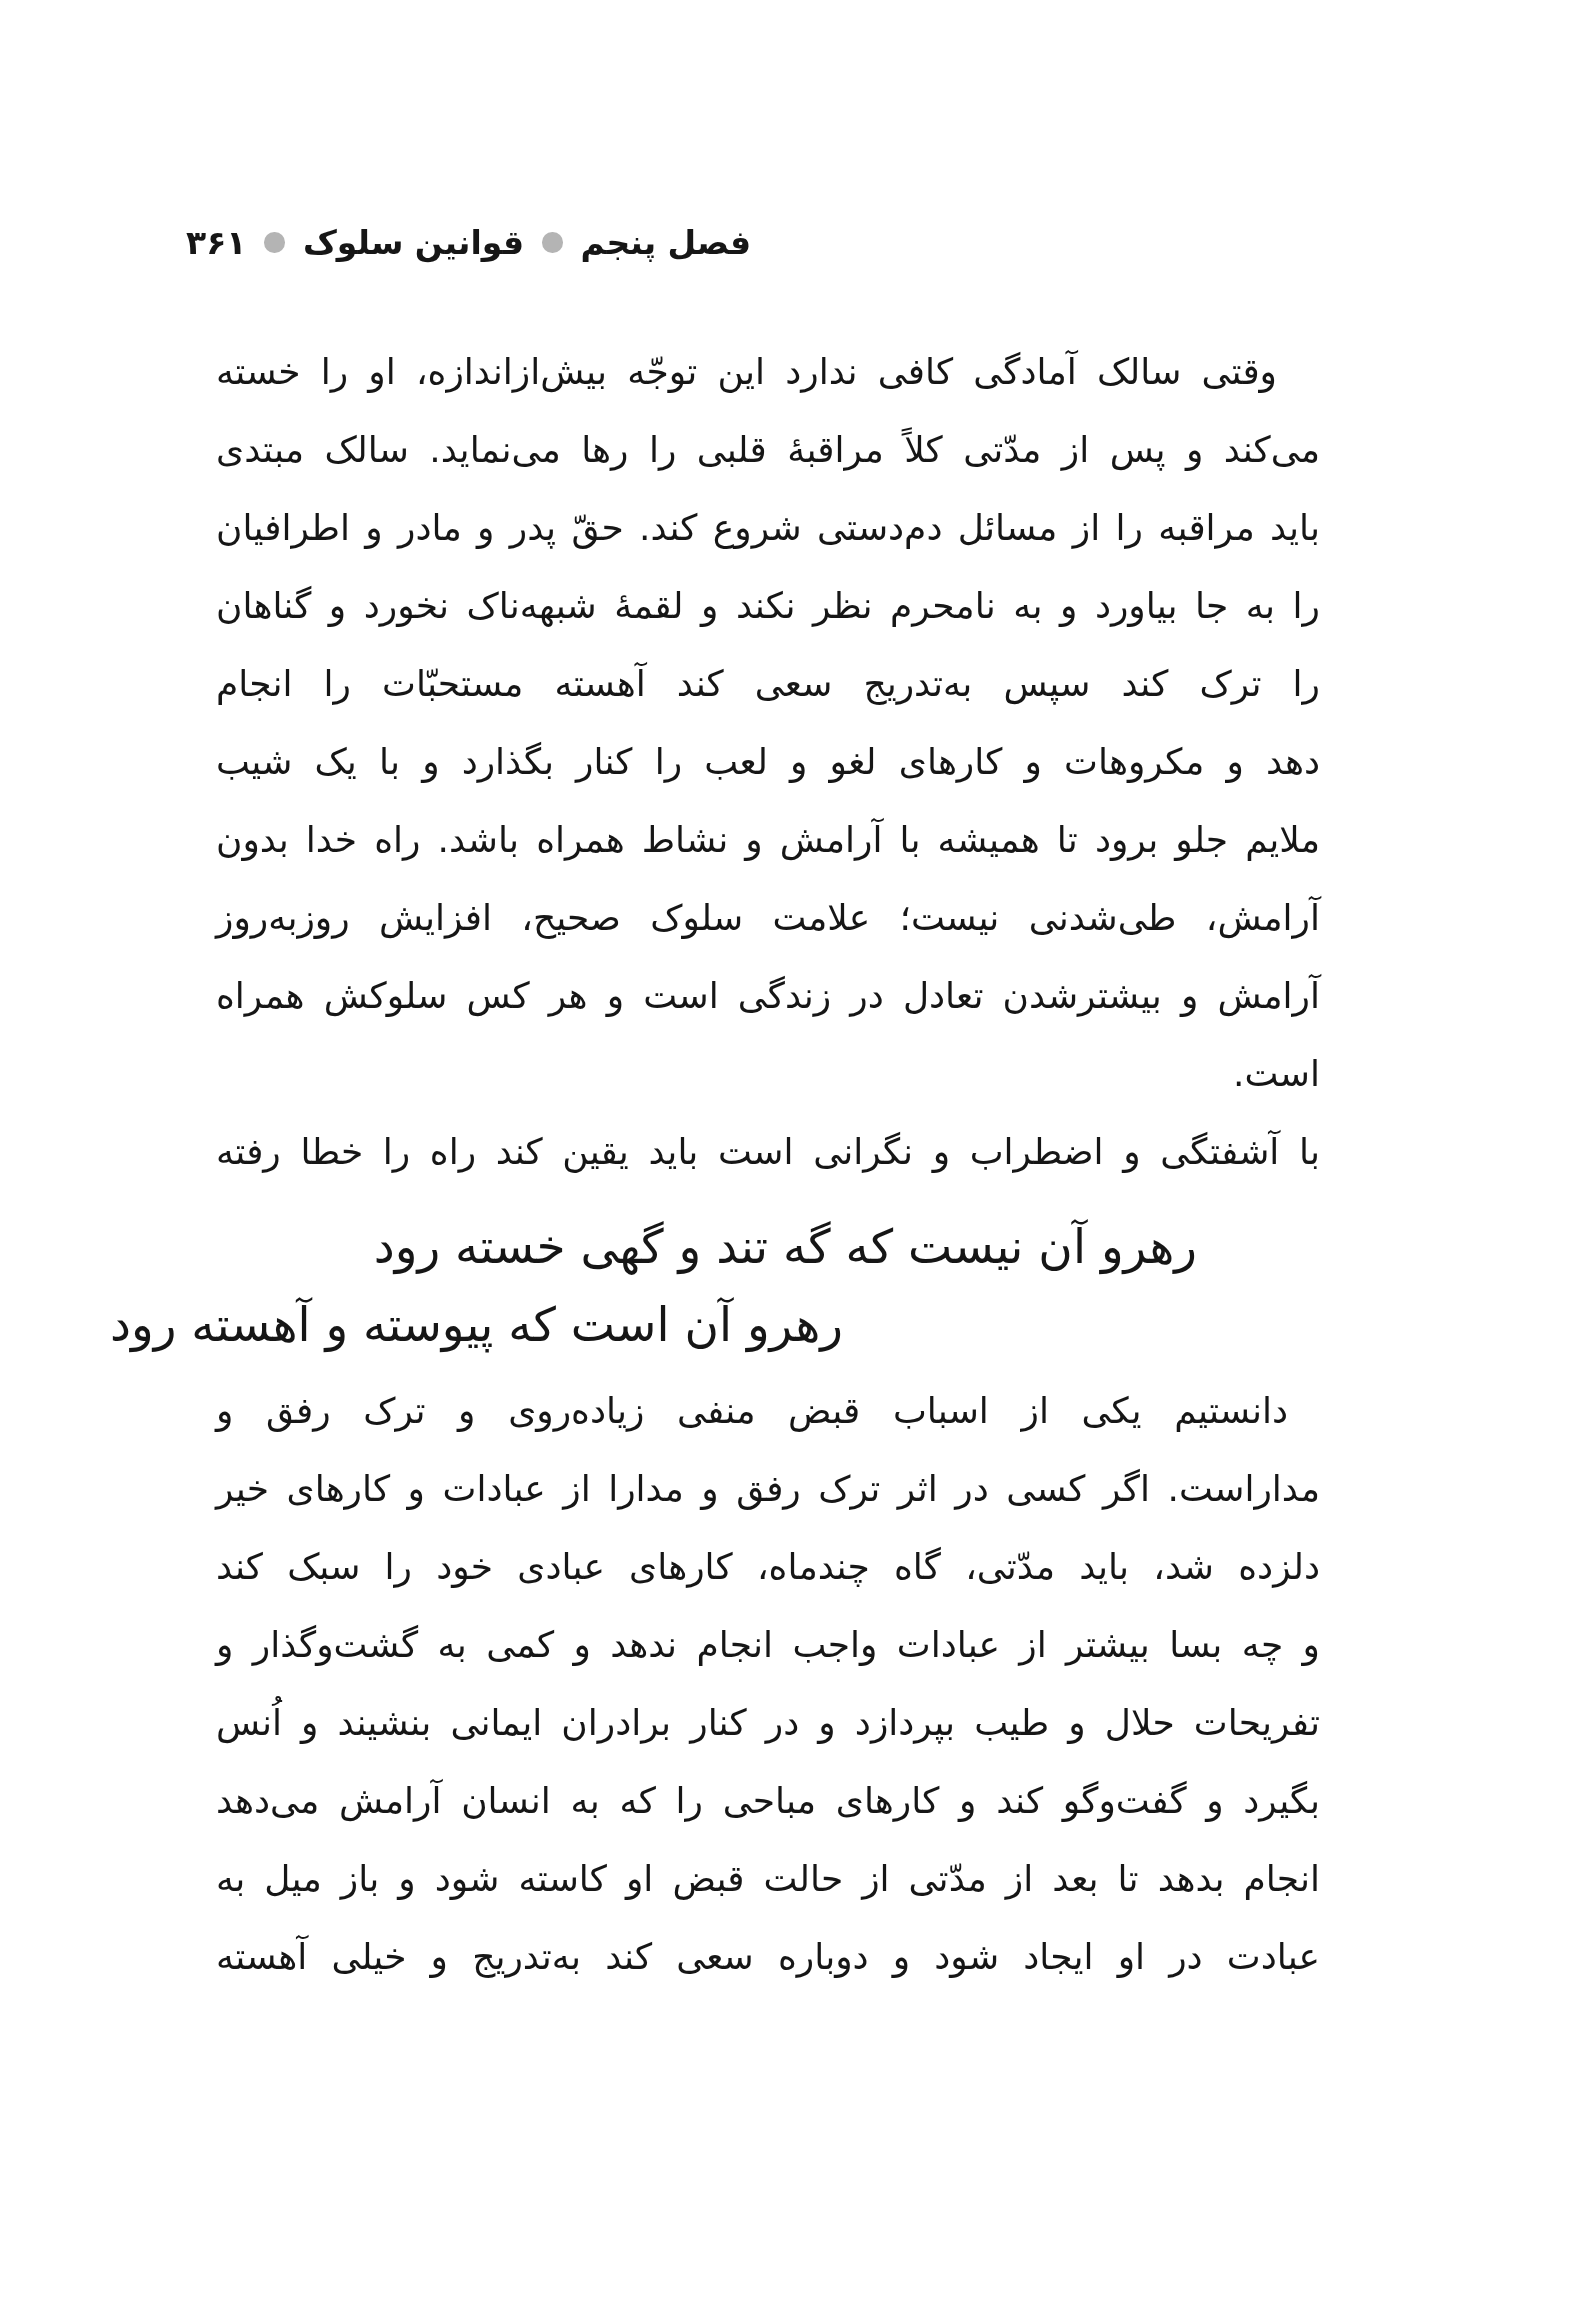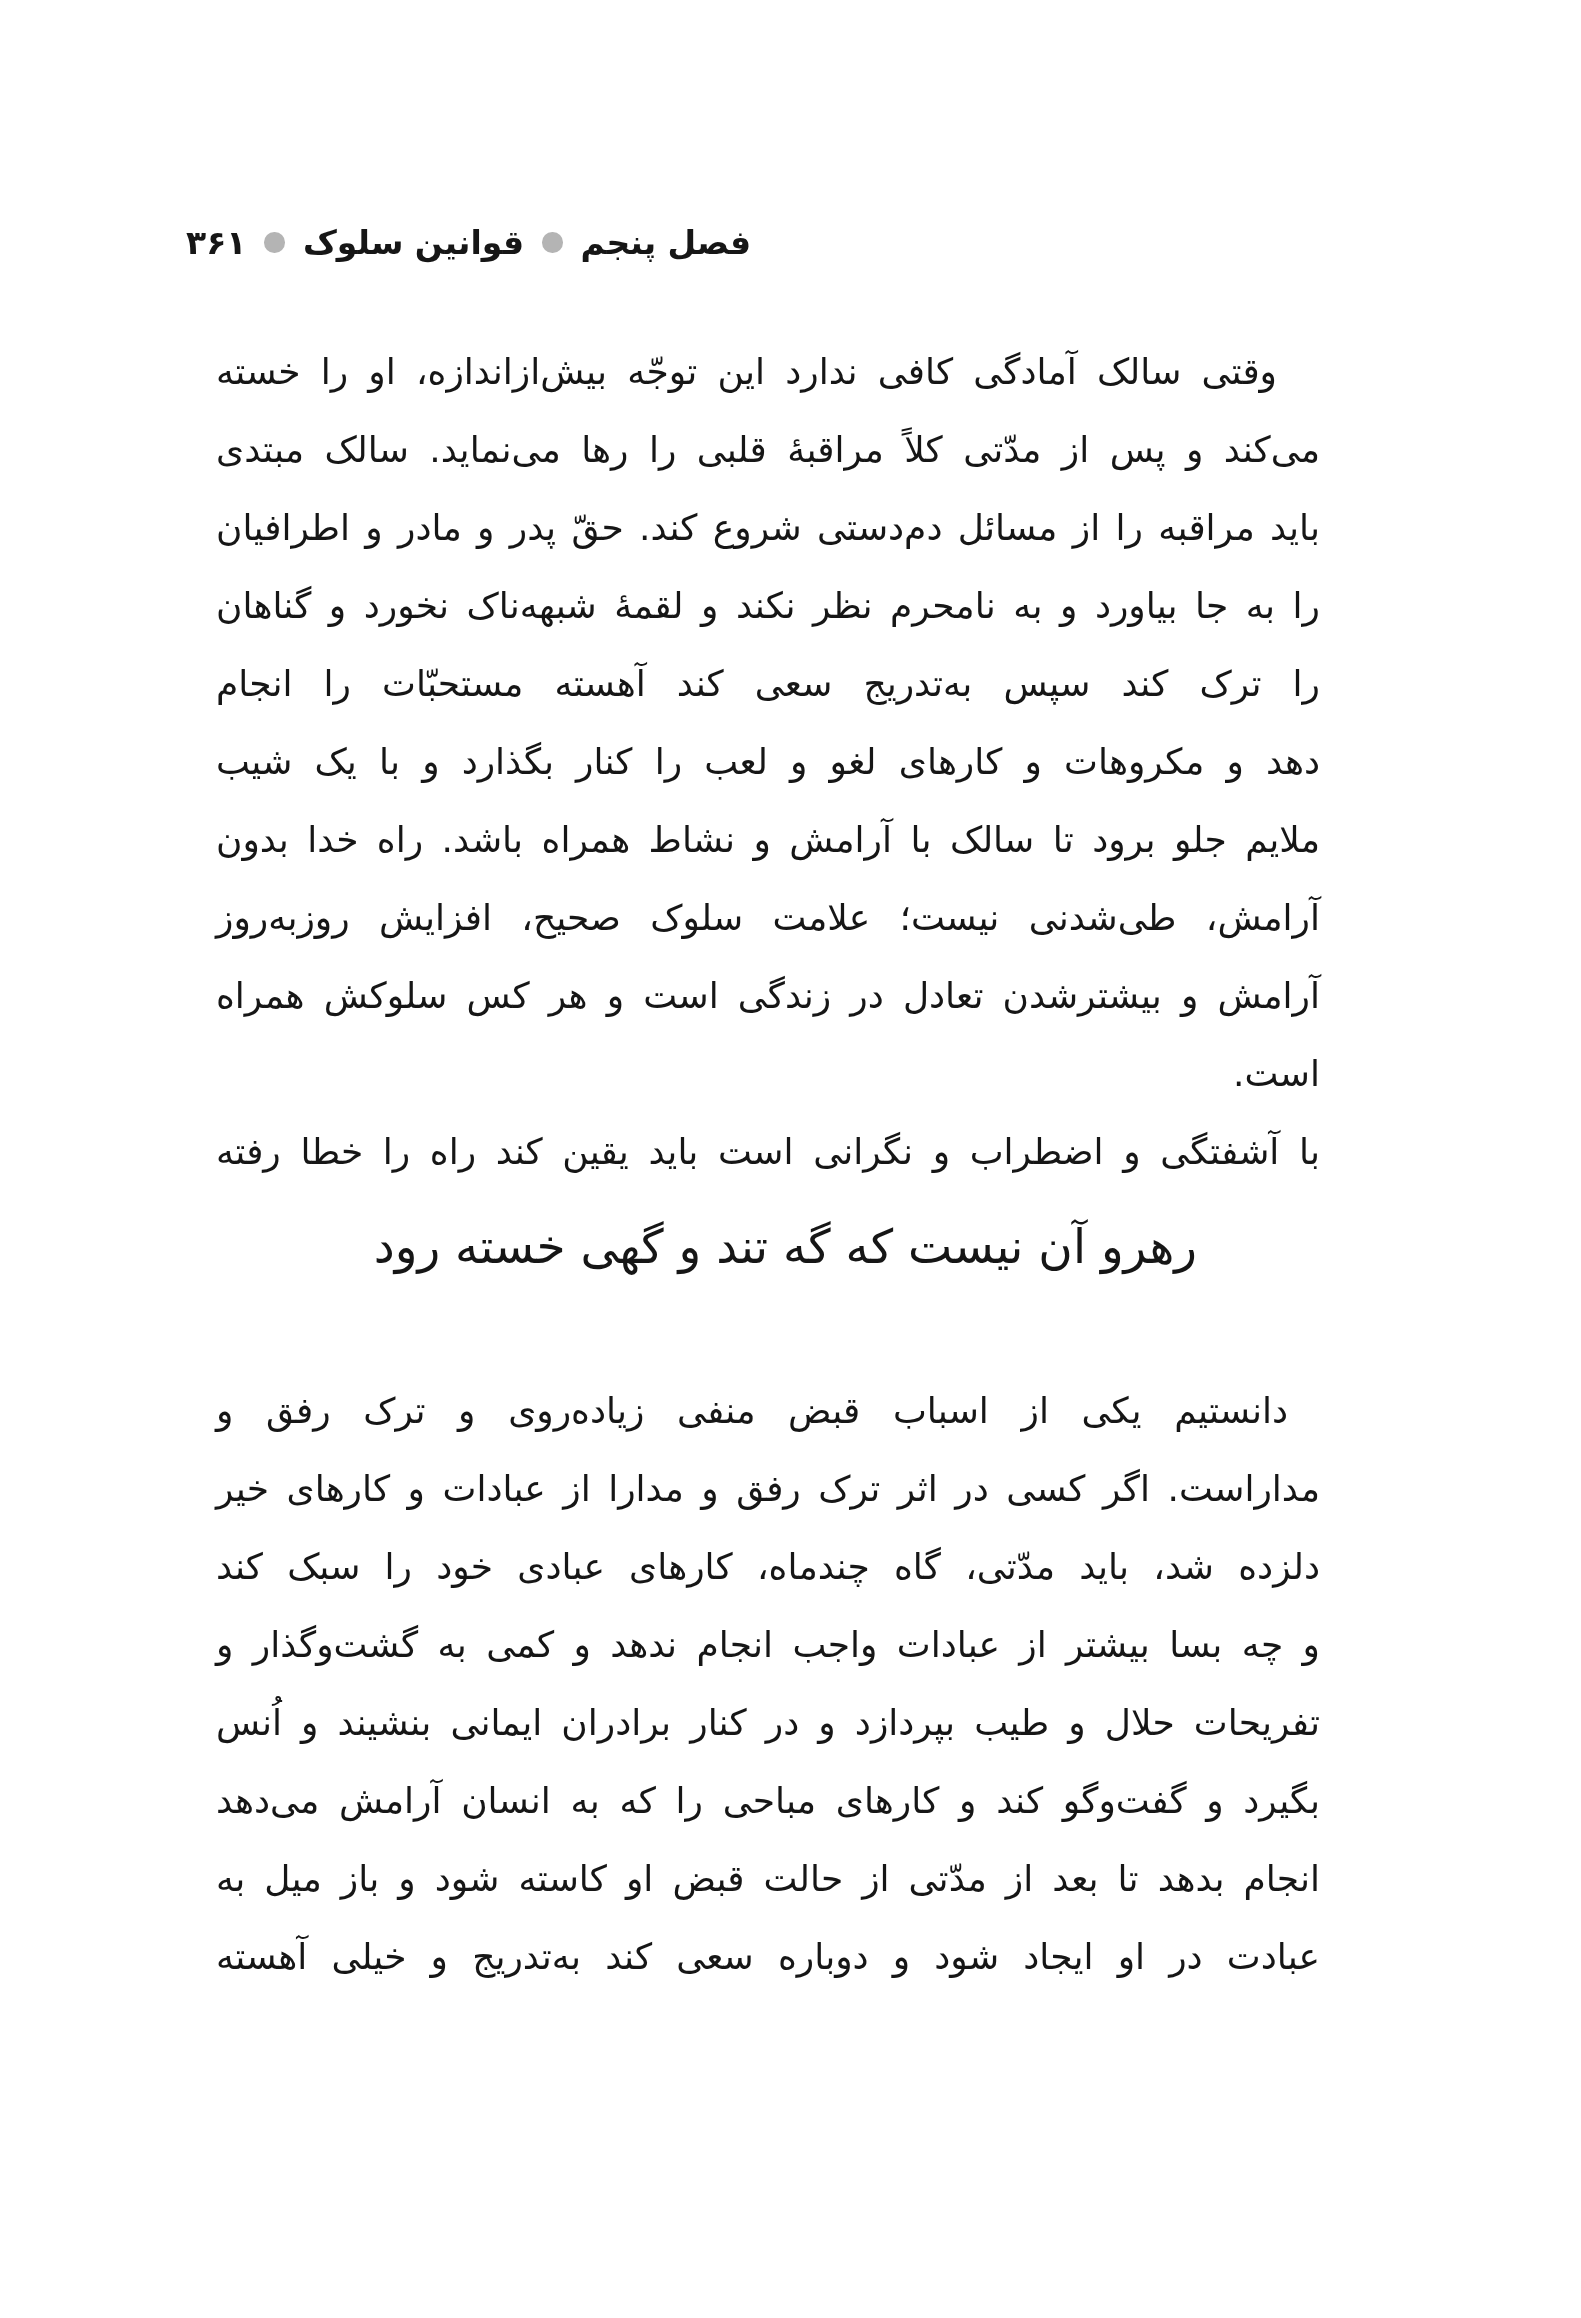--- a/index.html
+++ b/index.html
@@ -64,28 +64,29 @@
     <span>۳۶۱</span>
   </div>
 
   <div class="textblock para1">
     <div class="bline indent-lg">وقتی سالک آمادگی کافی ندارد این توجّه بیش‌ازاندازه، او را خسته</div>
     <div class="bline">می‌کند و پس از مدّتی کلاً مراقبهٔ قلبی را رها می‌نماید. سالک مبتدی</div>
     <div class="bline">باید مراقبه را از مسائل دم‌دستی شروع کند. حقّ پدر و مادر و اطرافیان</div>
     <div class="bline">را به جا بیاورد و به نامحرم نظر نکند و لقمهٔ شبهه‌ناک نخورد و گناهان</div>
     <div class="bline">را ترک کند سپس به‌تدریج سعی کند آهسته مستحبّات را انجام</div>
     <div class="bline">دهد و مکروهات و کارهای لغو و لعب را کنار بگذارد و با یک شیب</div>
-    <div class="bline">ملایم جلو برود تا سالک با آرامش و نشاط همراه باشد. راه خدا بدون</div>
+    <div class="bline">ملایم جلو برود تا همیشه با آرامش و نشاط همراه باشد. راه خدا بدون</div>
     <div class="bline">آرامش، طی‌شدنی نیست؛ علامت سلوک صحیح، افزایش روزبه‌روز</div>
     <div class="bline">آرامش و بیشترشدن تعادل در زندگی است و هر کس سلوکش همراه</div>
     <div class="bline line-start">است.</div>
     <div class="bline">با آشفتگی و اضطراب و نگرانی است باید یقین کند راه را خطا رفته</div>
   </div>
 
   <div class="poem-line hemistich1">رهرو آن نیست که گه تند و گهی خسته رود</div>
+  <div class="poem-line hemistich2">رهرو آن است که پیوسته و آهسته رود</div>
 
   <div class="textblock para2">
     <div class="bline indent-sm">دانستیم یکی از اسباب قبض منفی زیاده‌روی و ترک رفق و</div>
     <div class="bline">مداراست. اگر کسی در اثر ترک رفق و مدارا از عبادات و کارهای خیر</div>
     <div class="bline">دلزده شد، باید مدّتی، گاه چندماه، کارهای عبادی خود را سبک کند</div>
     <div class="bline">و چه بسا بیشتر از عبادات واجب انجام ندهد و کمی به گشت‌وگذار و</div>
     <div class="bline">تفریحات حلال و طیب بپردازد و در کنار برادران ایمانی بنشیند و اُنس</div>
     <div class="bline">بگیرد و گفت‌وگو کند و کارهای مباحی را که به انسان آرامش می‌دهد</div>
     <div class="bline">انجام بدهد تا بعد از مدّتی از حالت قبض او کاسته شود و باز میل به</div>
     <div class="bline">عبادت در او ایجاد شود و دوباره سعی کند به‌تدریج و خیلی آهسته</div>

